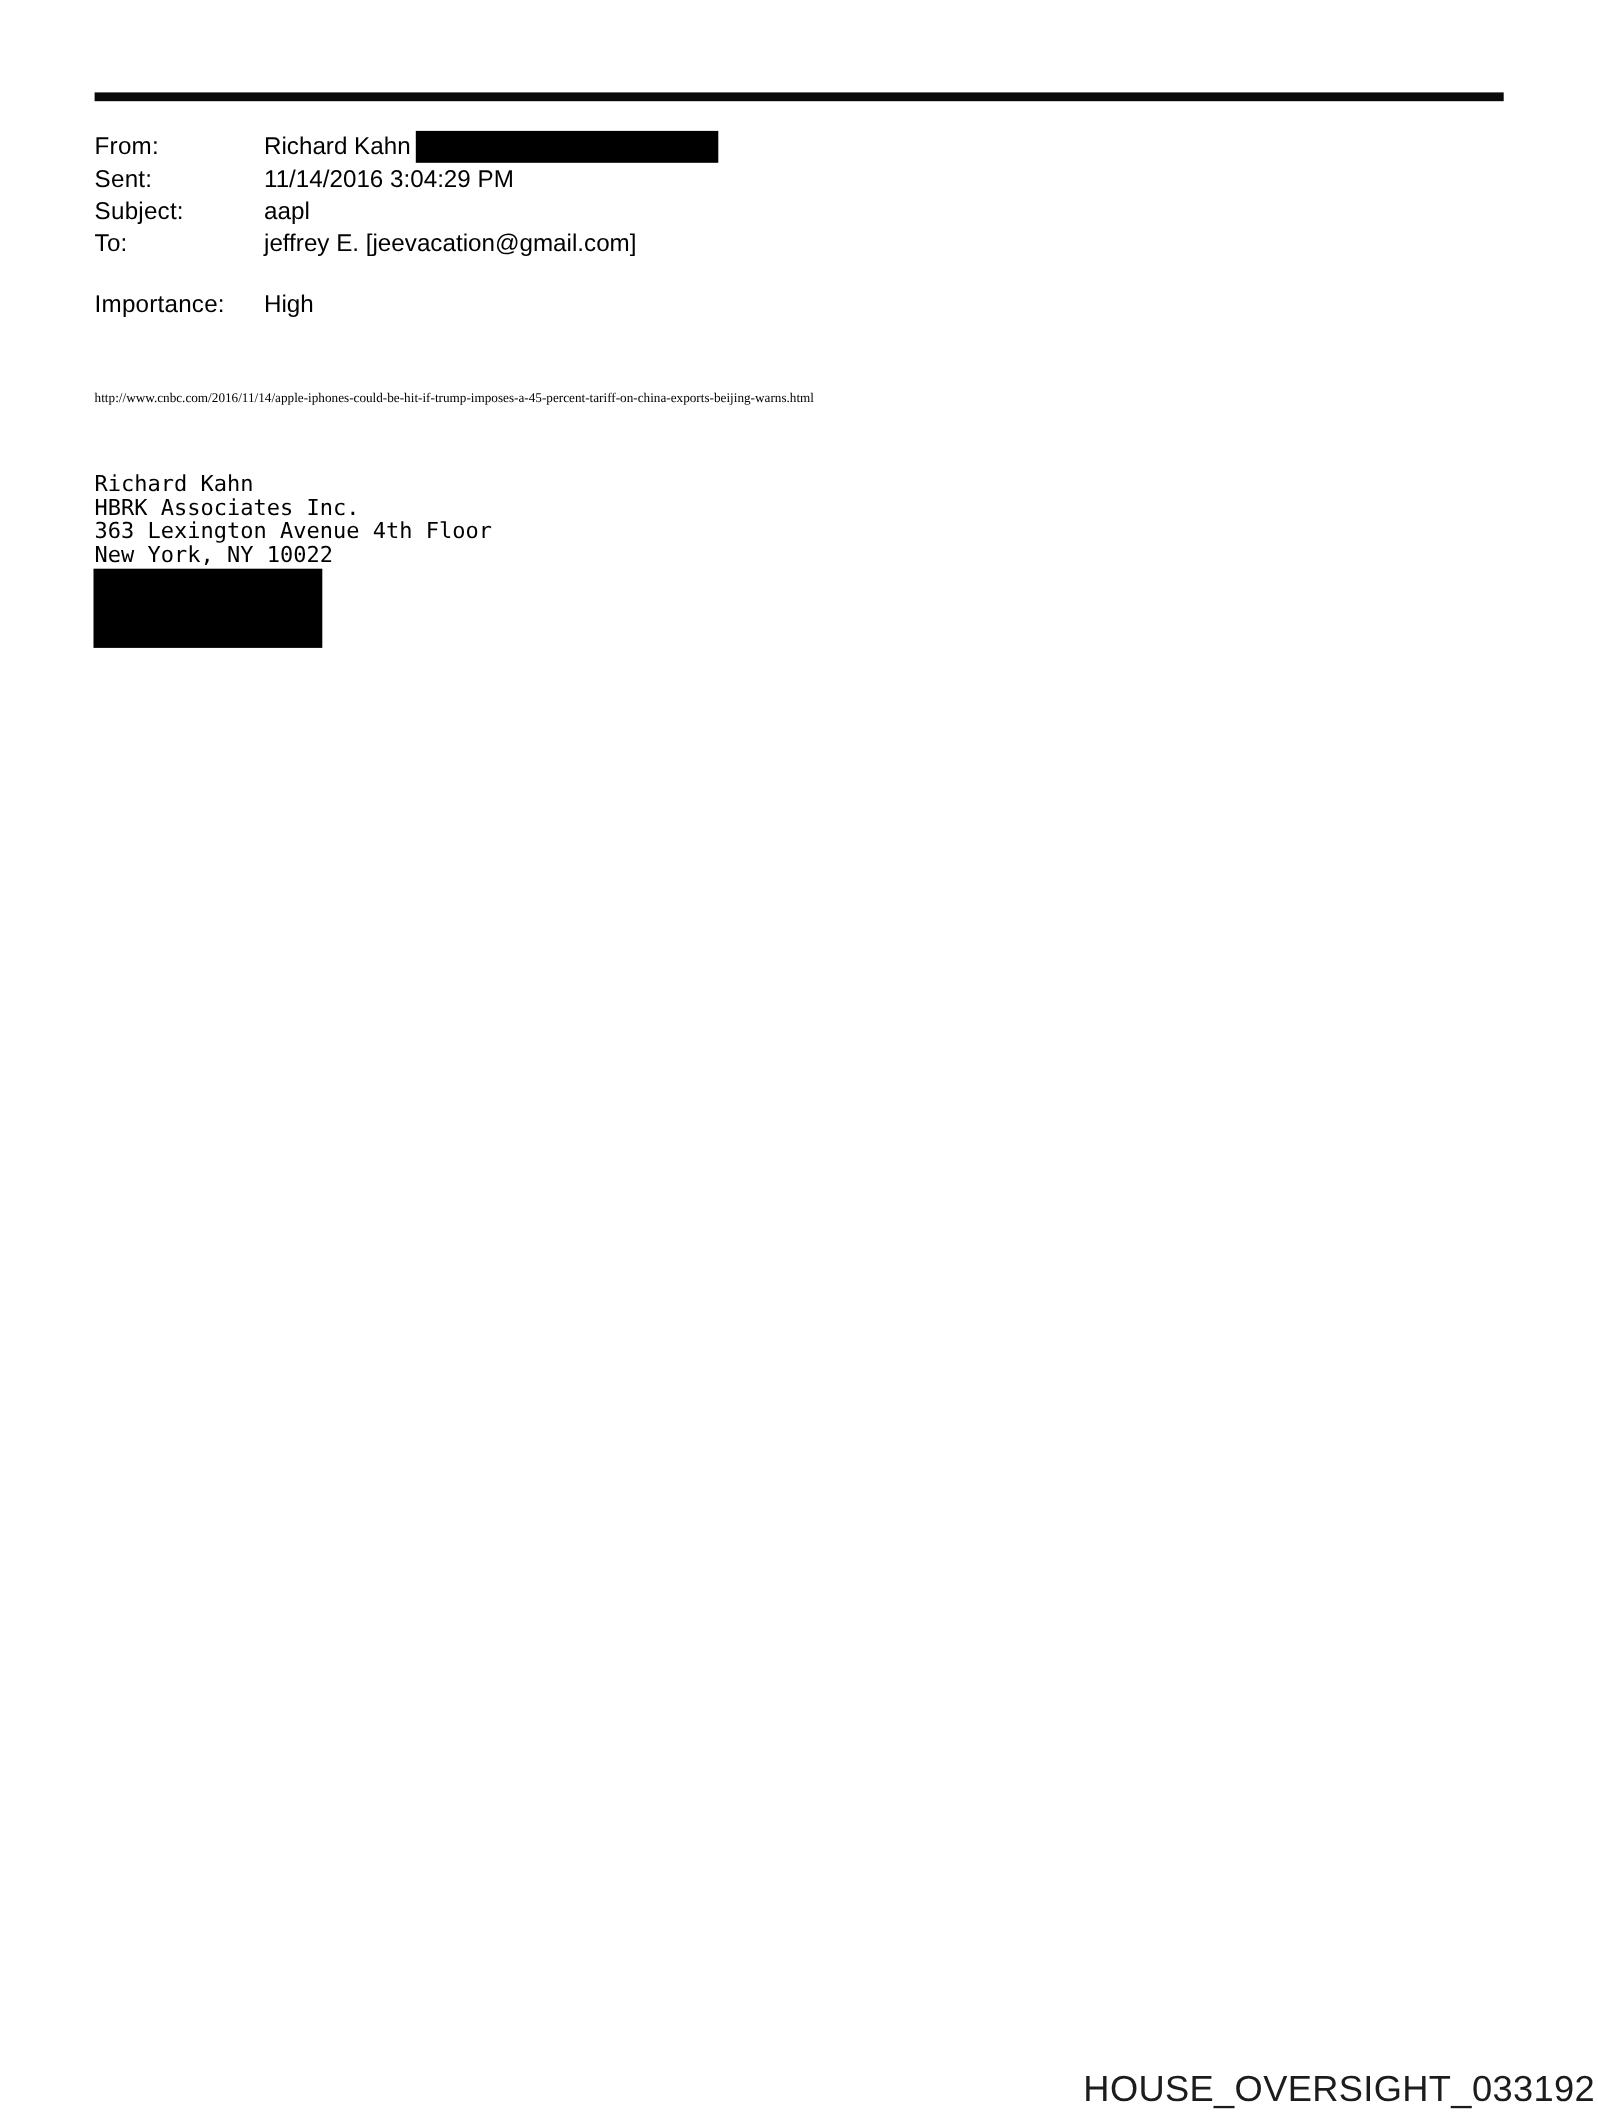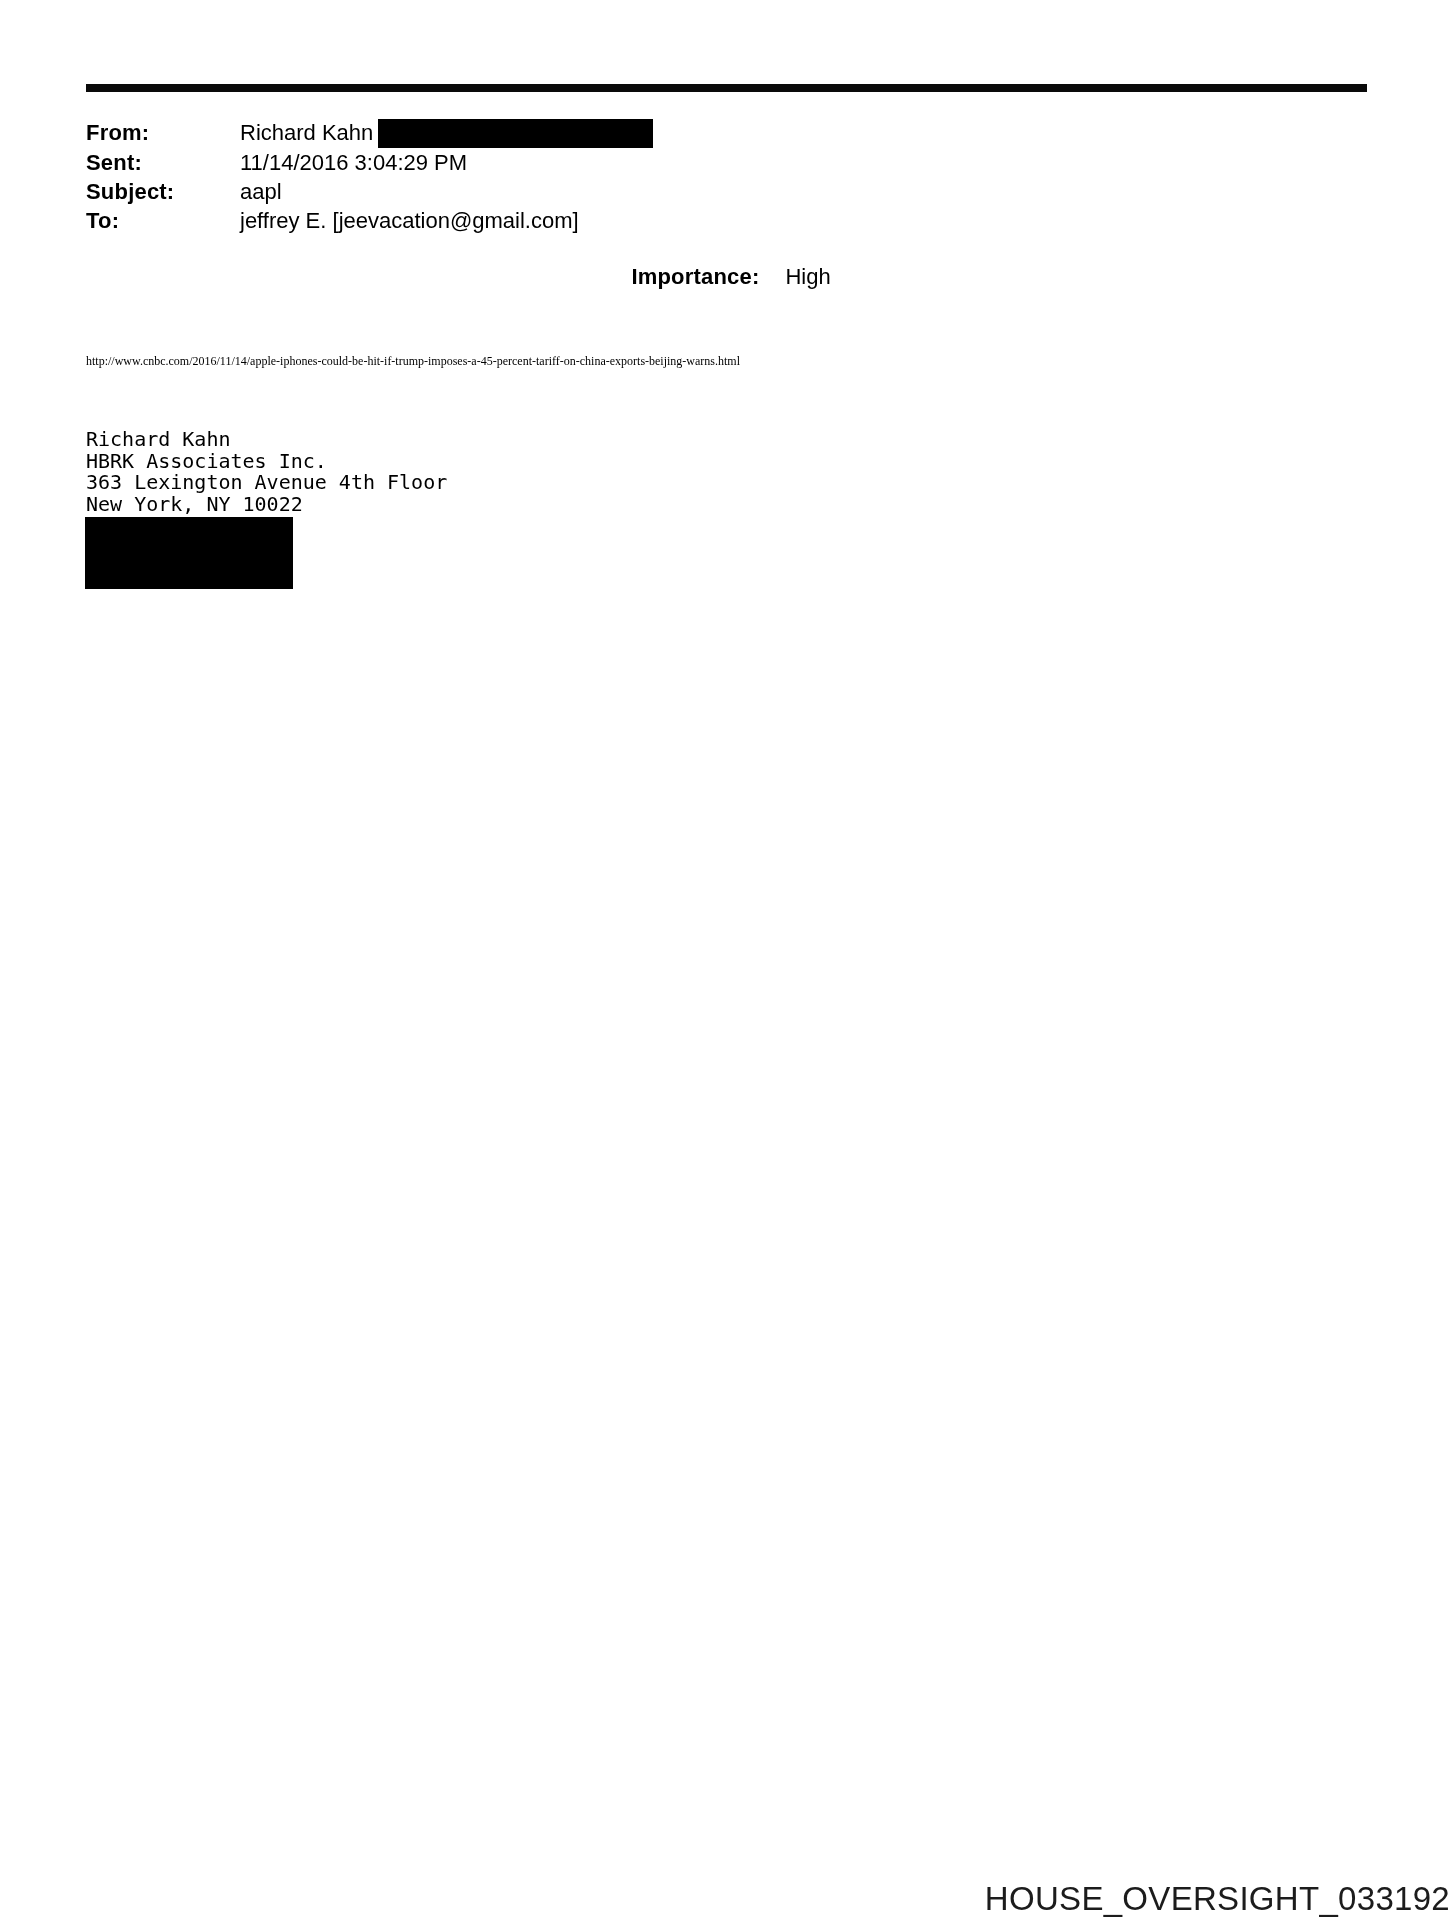--- a/index.html
+++ b/index.html
@@ -30,25 +30,25 @@
     left: 86px;
     top: 118px;
     width: 1290px;
     font-size: 22px;
     line-height: 29px;
   }
   .hrow { display: flex; }
   .hrow .label {
     width: 154px;
     flex: 0 0 154px;
-    font-weight: bold;
+    font-weight: normal;
     letter-spacing: 0.2px;
   }
   .hrow .value { white-space: nowrap; }
-  .importance-row { margin-top: 27px; justify-content: center; }
+  .importance-row { margin-top: 27px; }
 
   
   .redaction-inline {
     display: inline-block;
     width: 275px;
     height: 29px;
     background: #000000;
     vertical-align: -8px;
     margin-left: 5px;
   }

